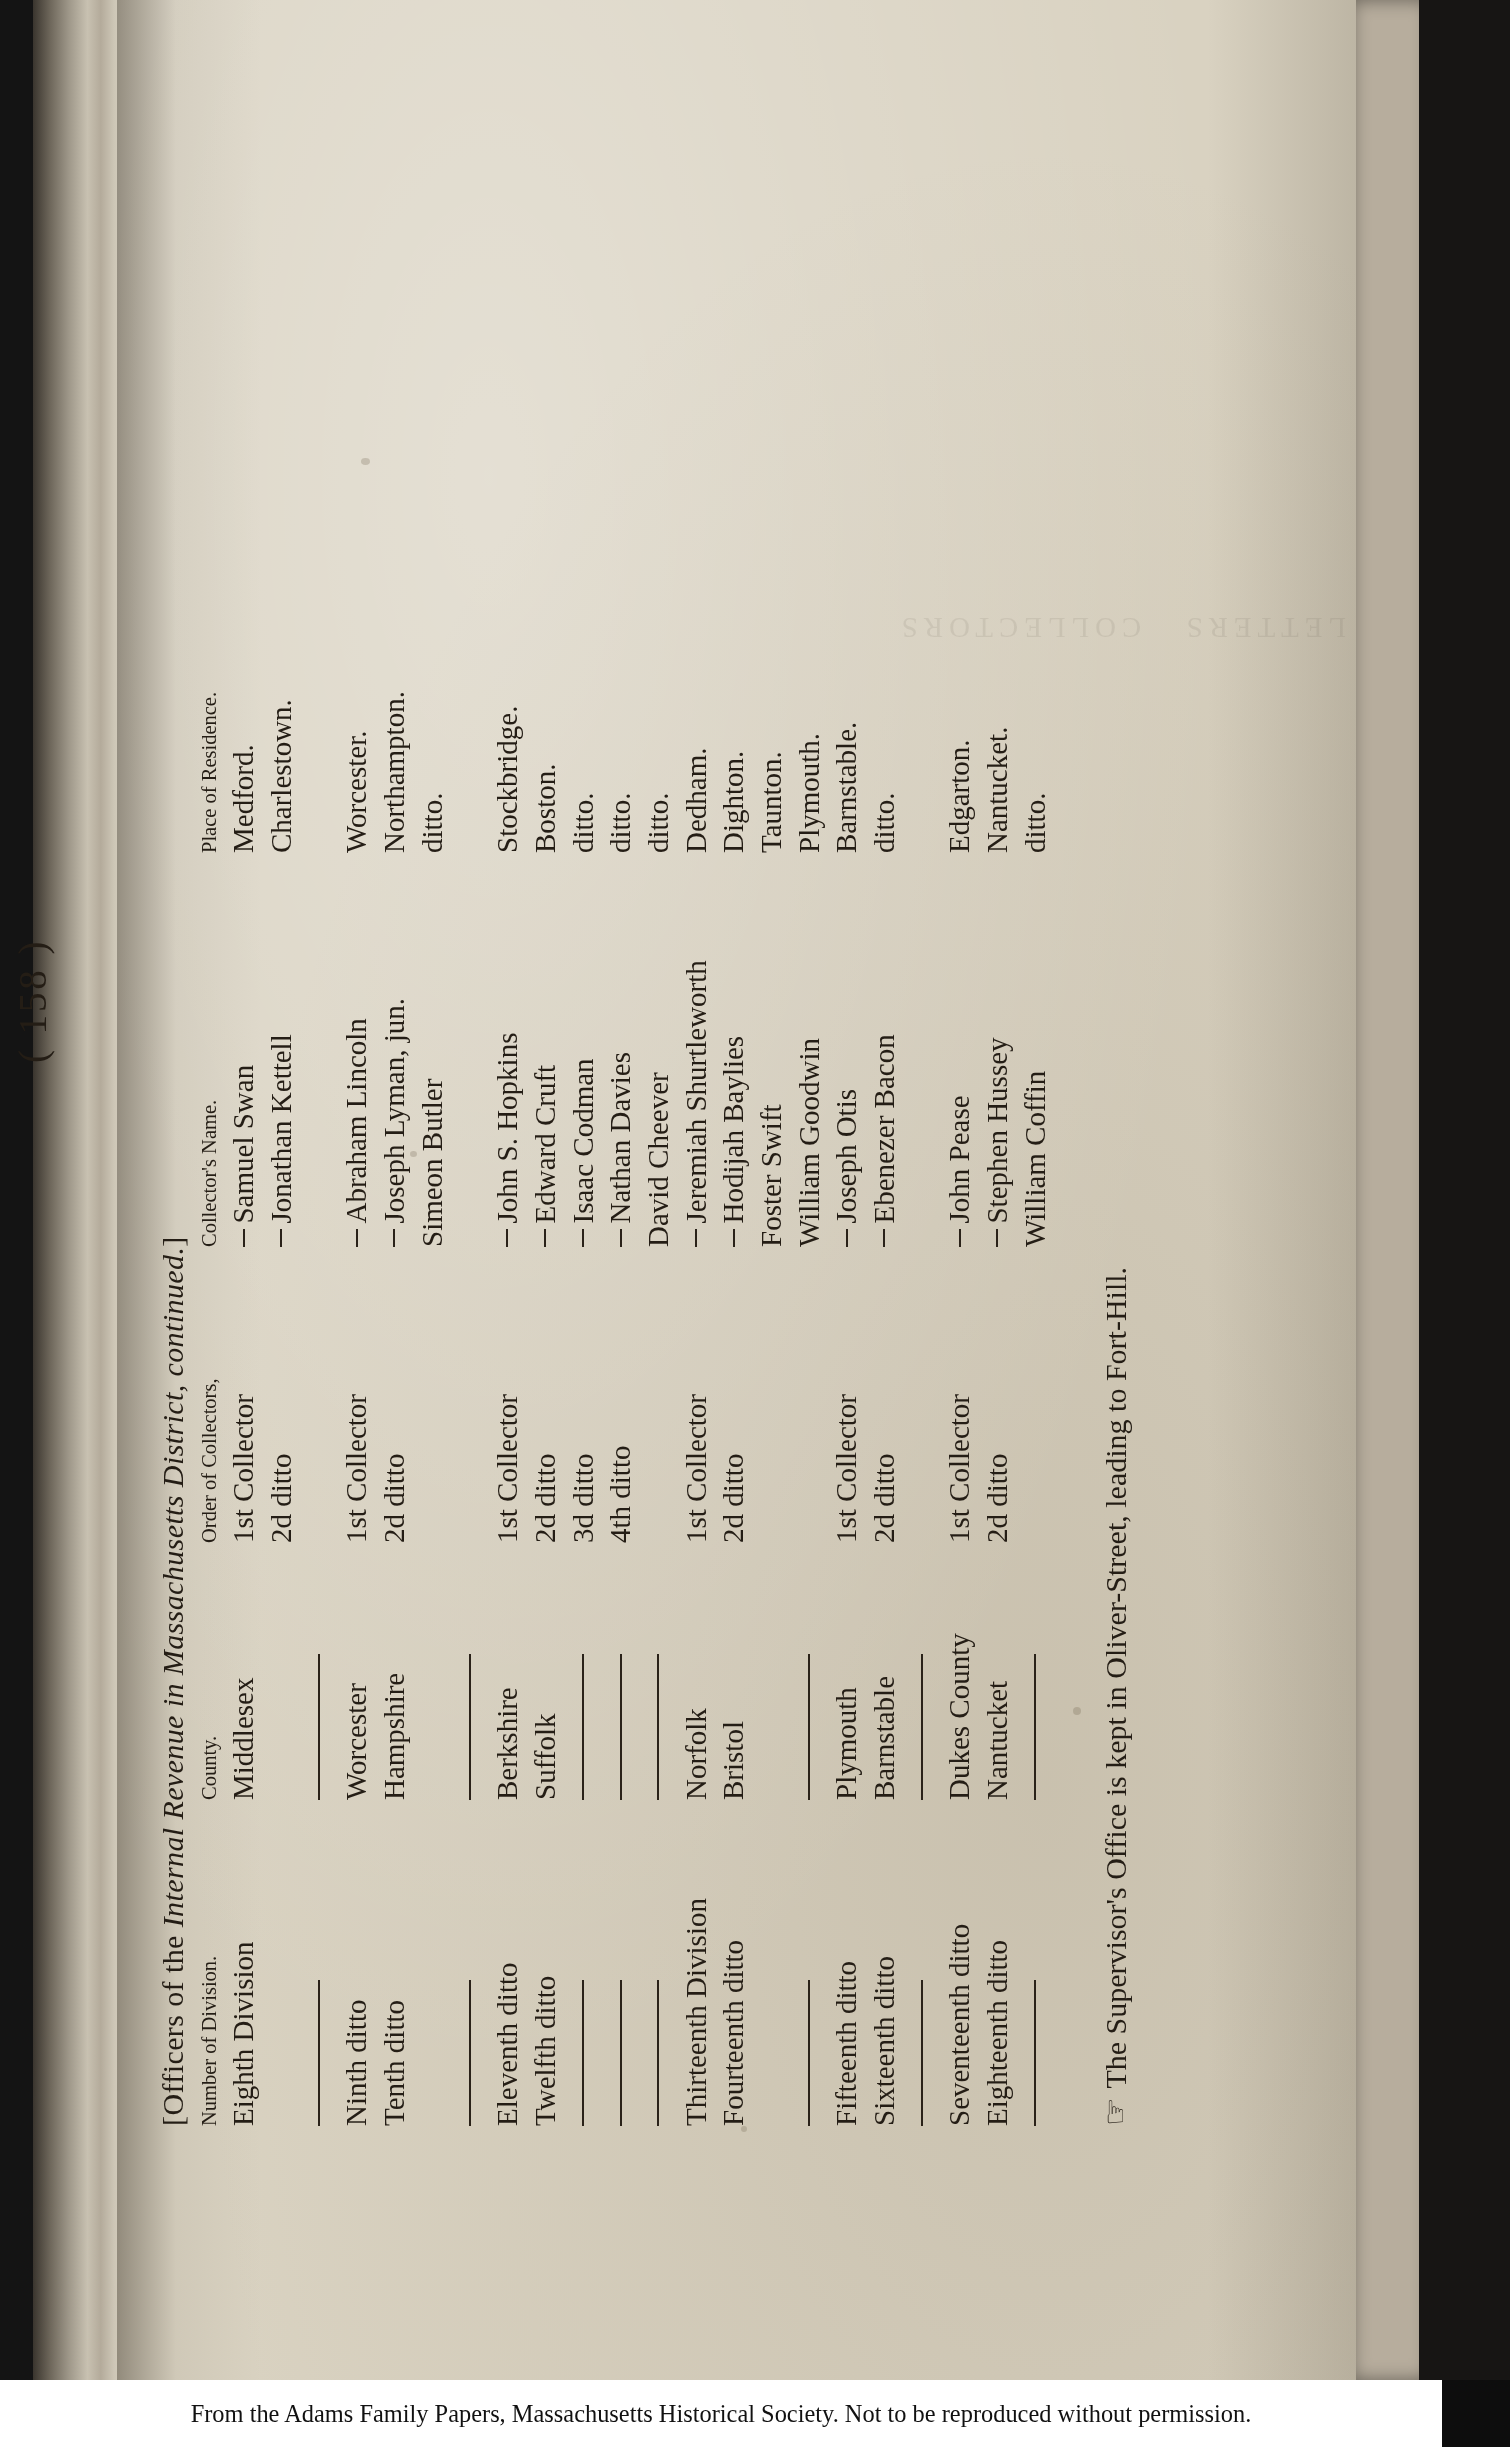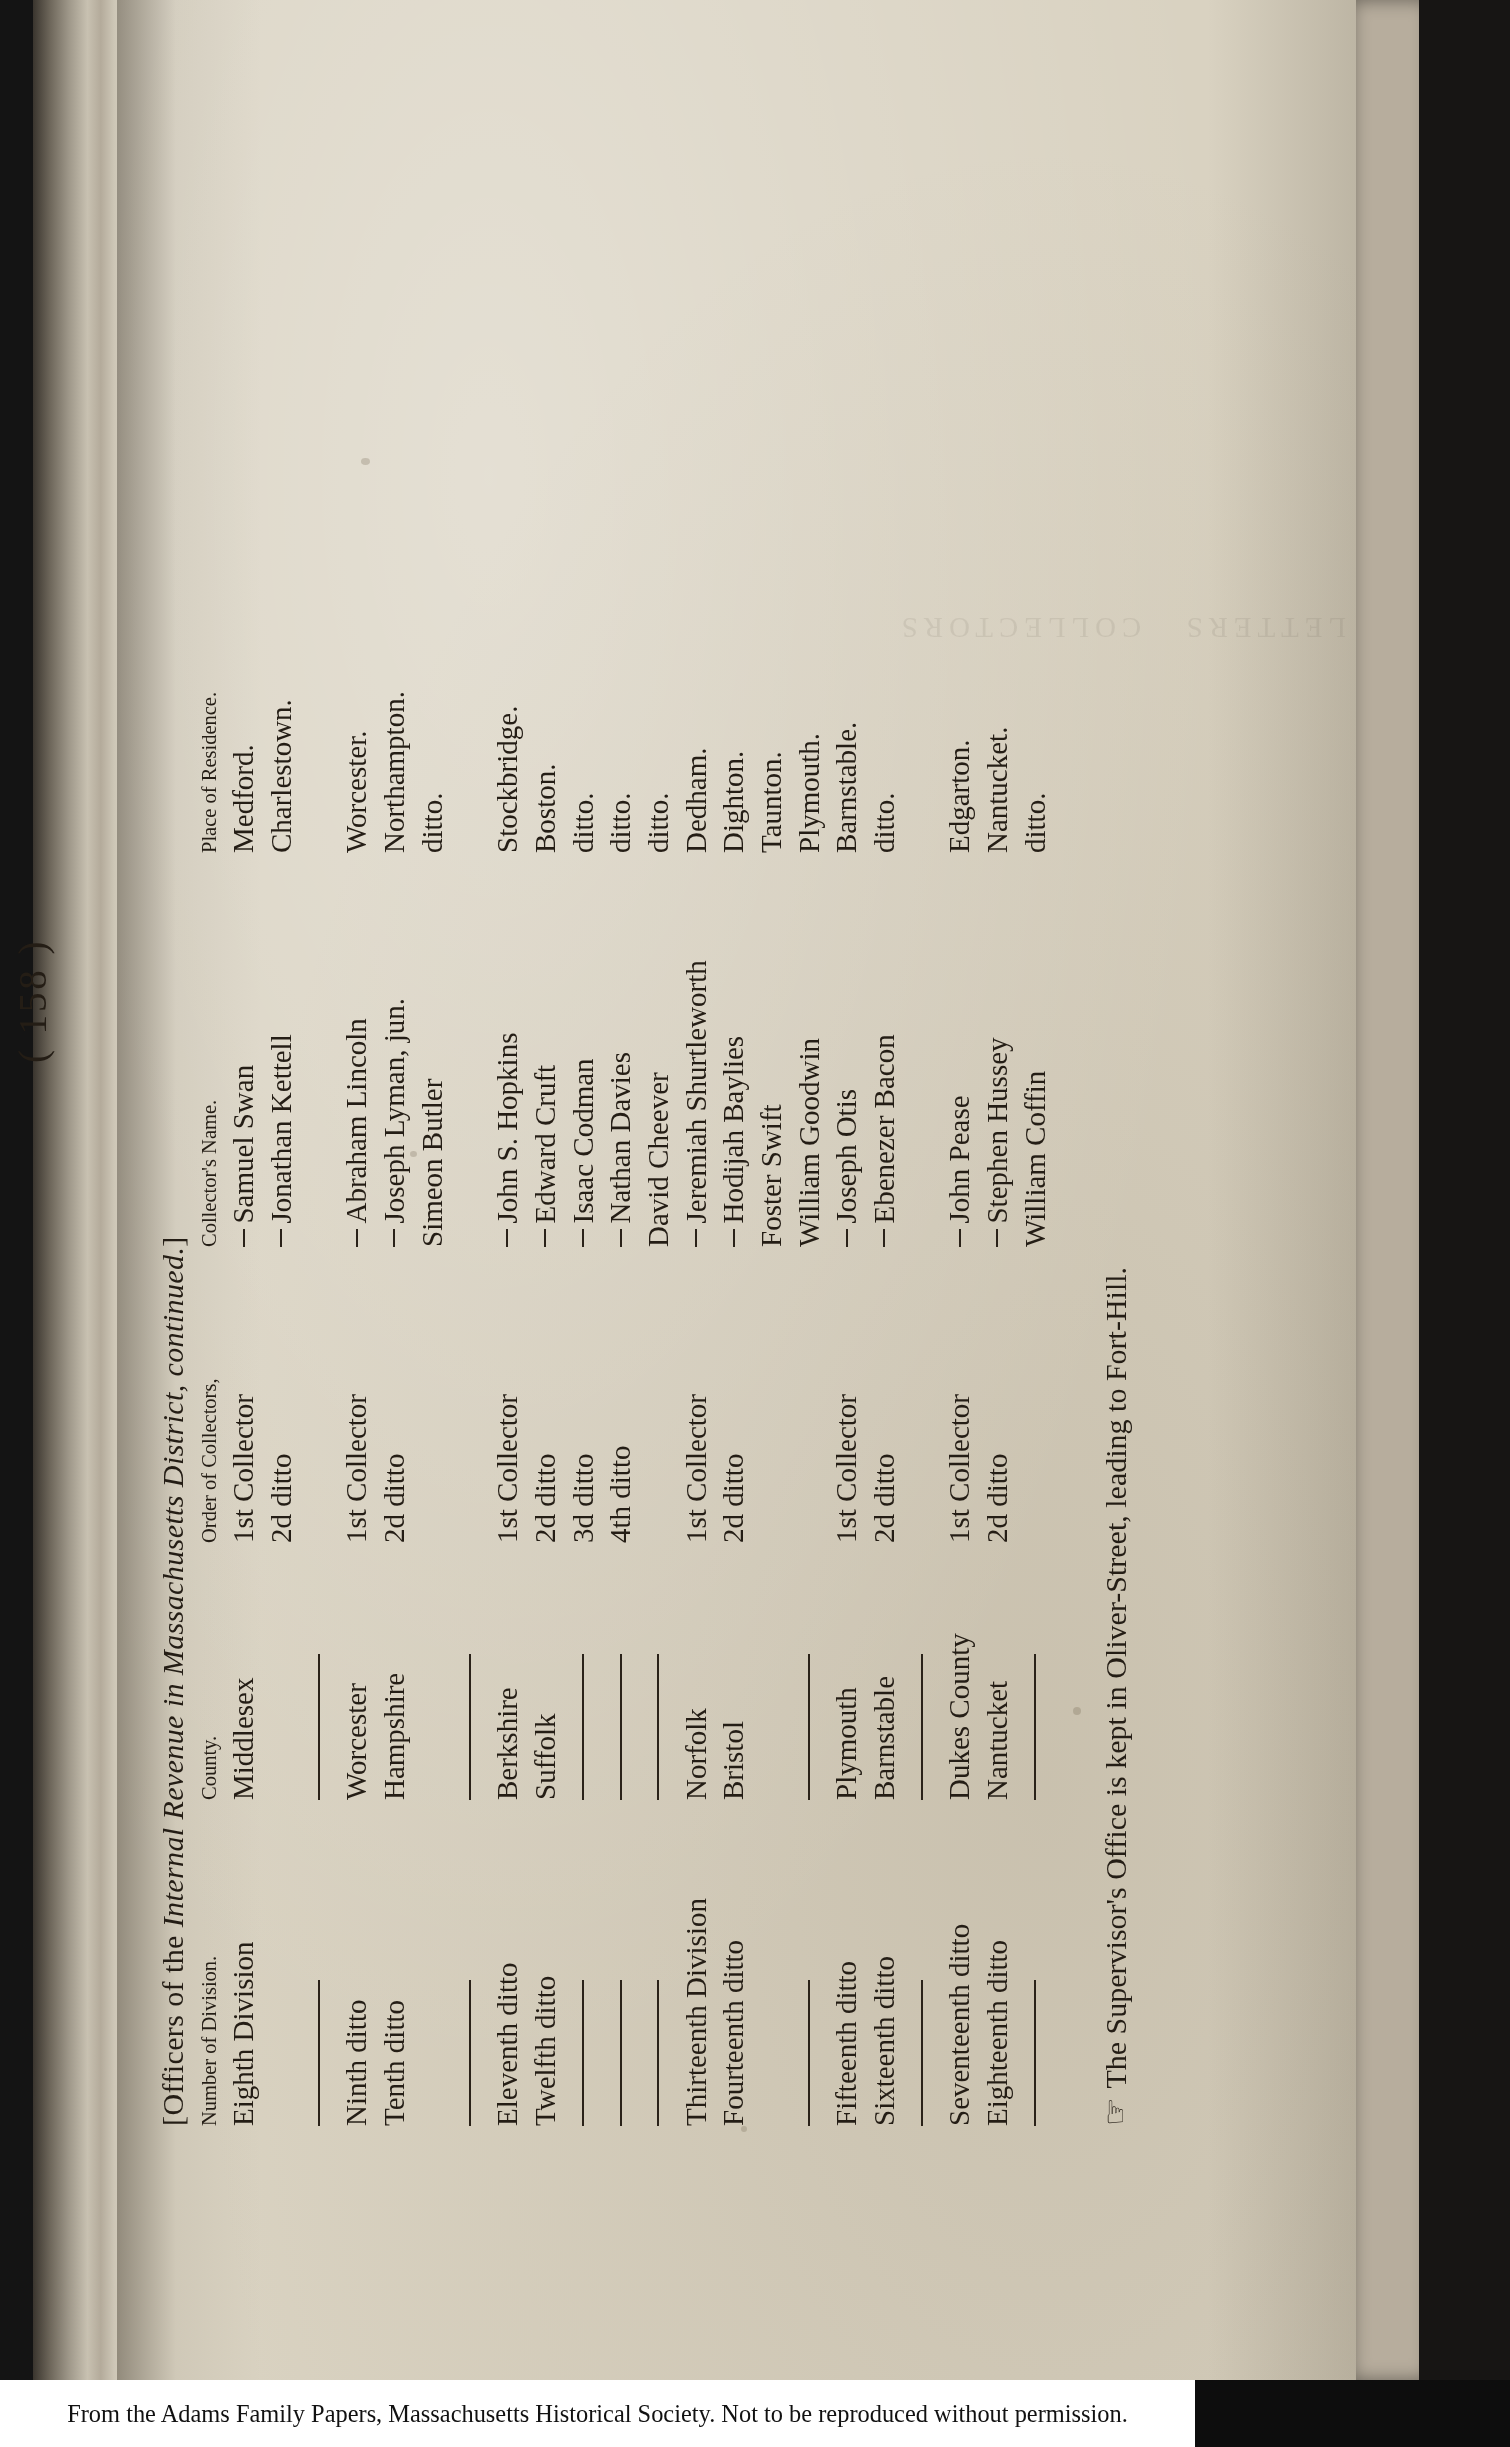--- a/index.html
+++ b/index.html
@@ -157,21 +157,21 @@
     margin-top: 41px;
     font-size: 30px;
     white-space: nowrap;
   }
   .note .hand { font-size: 32px; letter-spacing: -1px; margin-right: 9.8px; }
 
   
   .credit {
     position: absolute;
     left: 0; top: 2380px;
-    width: 1195px; height: 68px;
+    width: 1442px; height: 68px;
     background: #ffffff;
     color: #111;
     font-family: "Liberation Serif", serif;
     font-size: 24.4px;
     display: flex;
     align-items: center;
     justify-content: center;
     text-align: center;
   }
 

